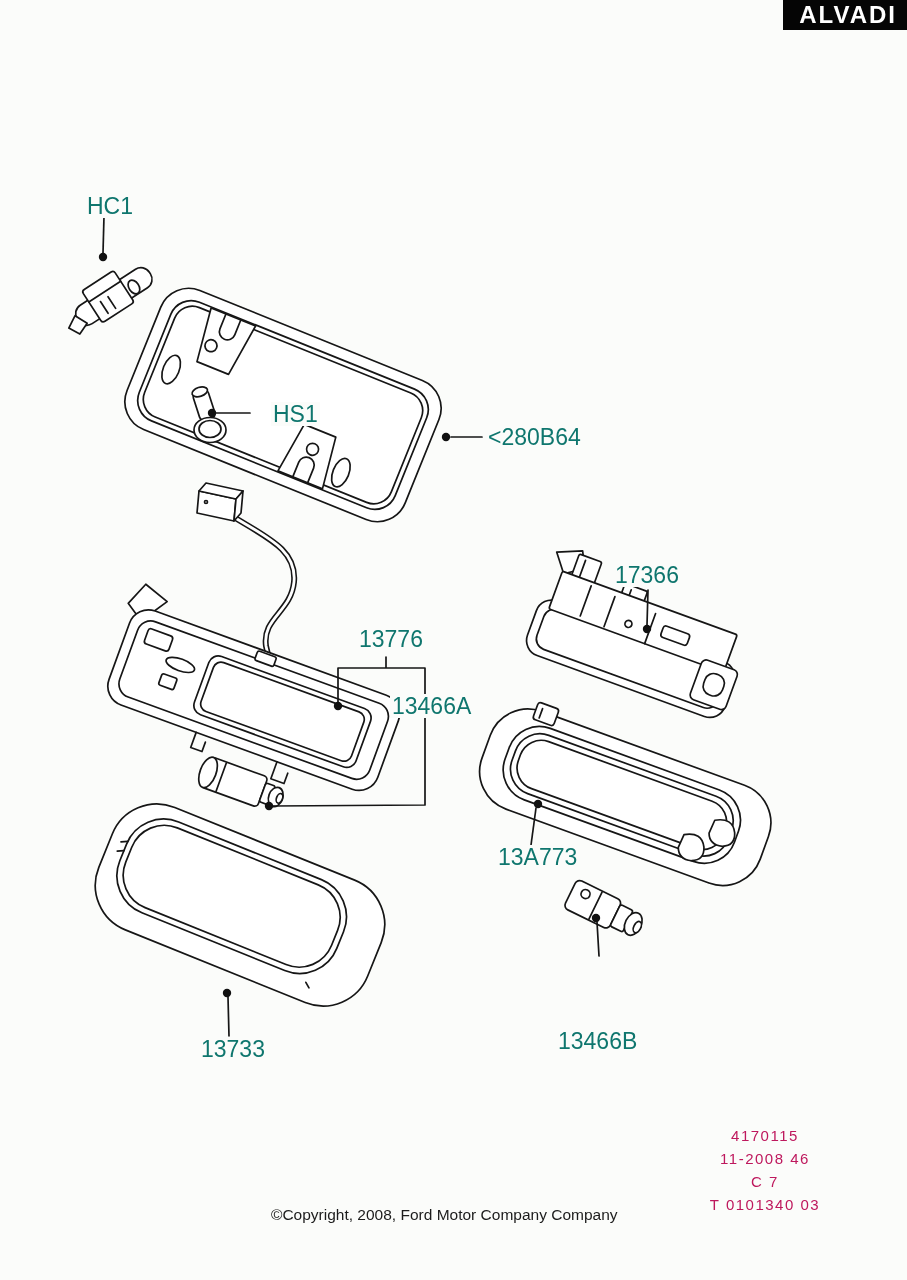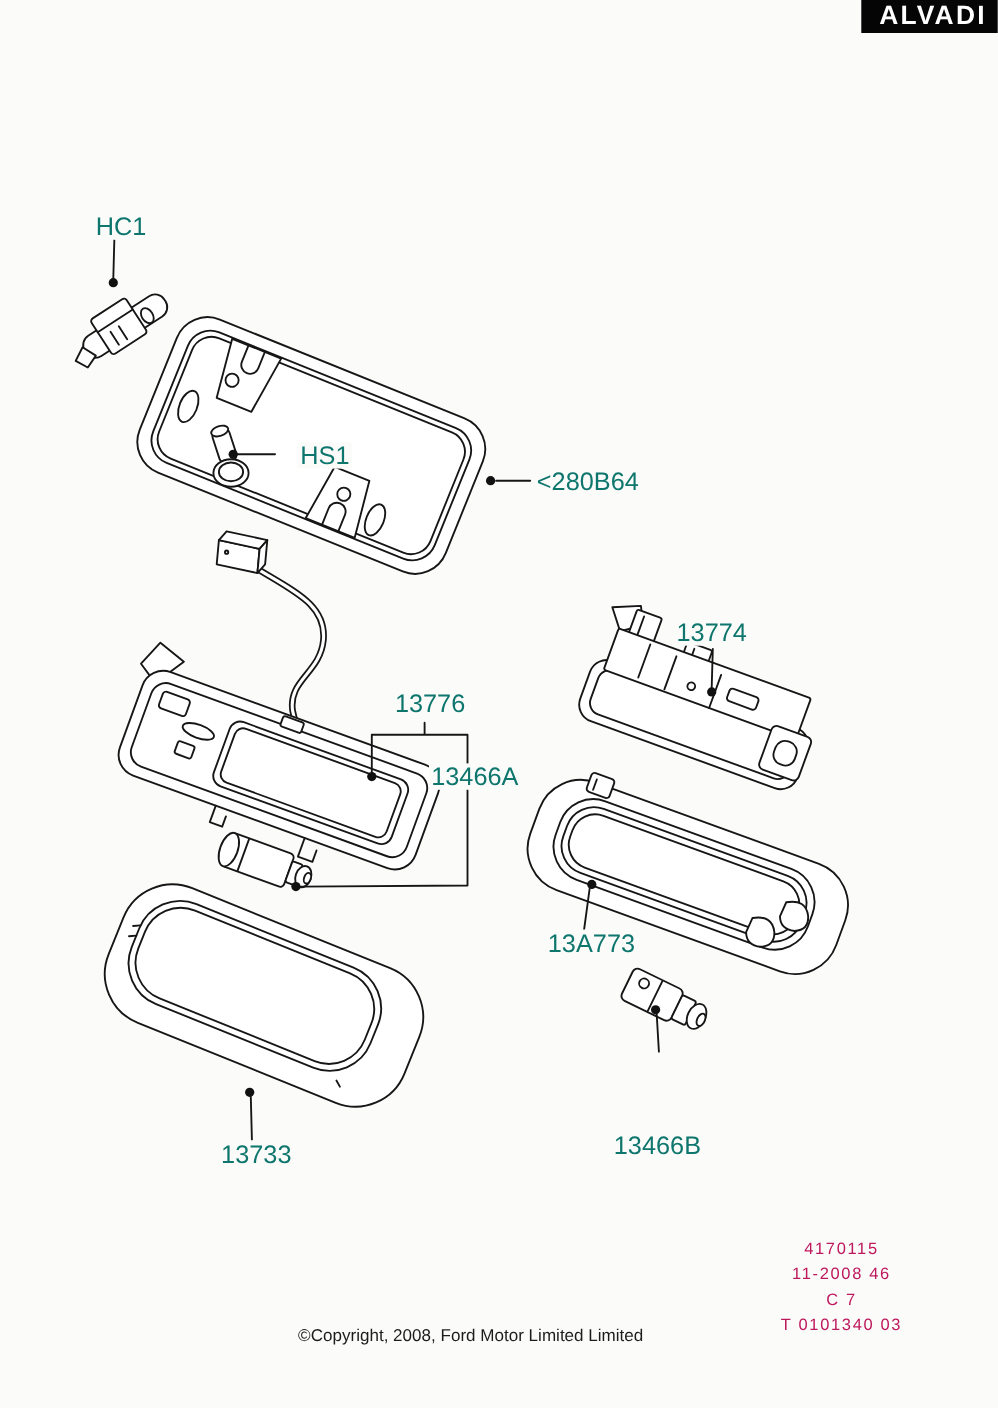--- a/index.html
+++ b/index.html
@@ -164,31 +164,31 @@
       <path class="ln" d="M597,922 L599,956"></path>
         <circle class="dot" cx="596" cy="918" r="4.2"></circle>
       <path class="ln" d="M228,997 L229,1036"></path>
         <circle class="dot" cx="227" cy="993" r="4.2"></circle>
     </g>
   </svg>
 
   <div class="callout" style="left:85px;top:194px;">HC1</div>
   <div class="callout" style="left:254px;top:402px;margin-left:17px;">HS1</div>
   <div class="callout" style="left:486px;top:425px;">&lt;280B64</div>
-  <div class="callout" style="left:613px;top:563px;">13774</div>
+  <div class="callout" style="left:613px;top:563px;">17366</div>
   <div class="callout" style="left:357px;top:627px;">13776</div>
   <div class="callout" style="left:390px;top:694px;">13466A</div>
   <div class="callout" style="left:496px;top:845px;">13A773</div>
   <div class="callout" style="left:556px;top:1009px;margin-top:20px;">13466B</div>
   <div class="callout" style="left:199px;top:1037px;">13733</div>
 
   <div class="logo">ALVADI</div>
 
   <div class="footer-block">
     <div>4170115</div>
     <div>11-2008 46</div>
     <div>C 7</div>
     <div>T 0101340 03</div>
   </div>
 
-  <div class="copyright">©Copyright, 2008, Ford Motor Limited Limited</div>
+  <div class="copyright">©Copyright, 2008, Ford Motor Company Company</div>
 
 </div>
 
 </body></html>

